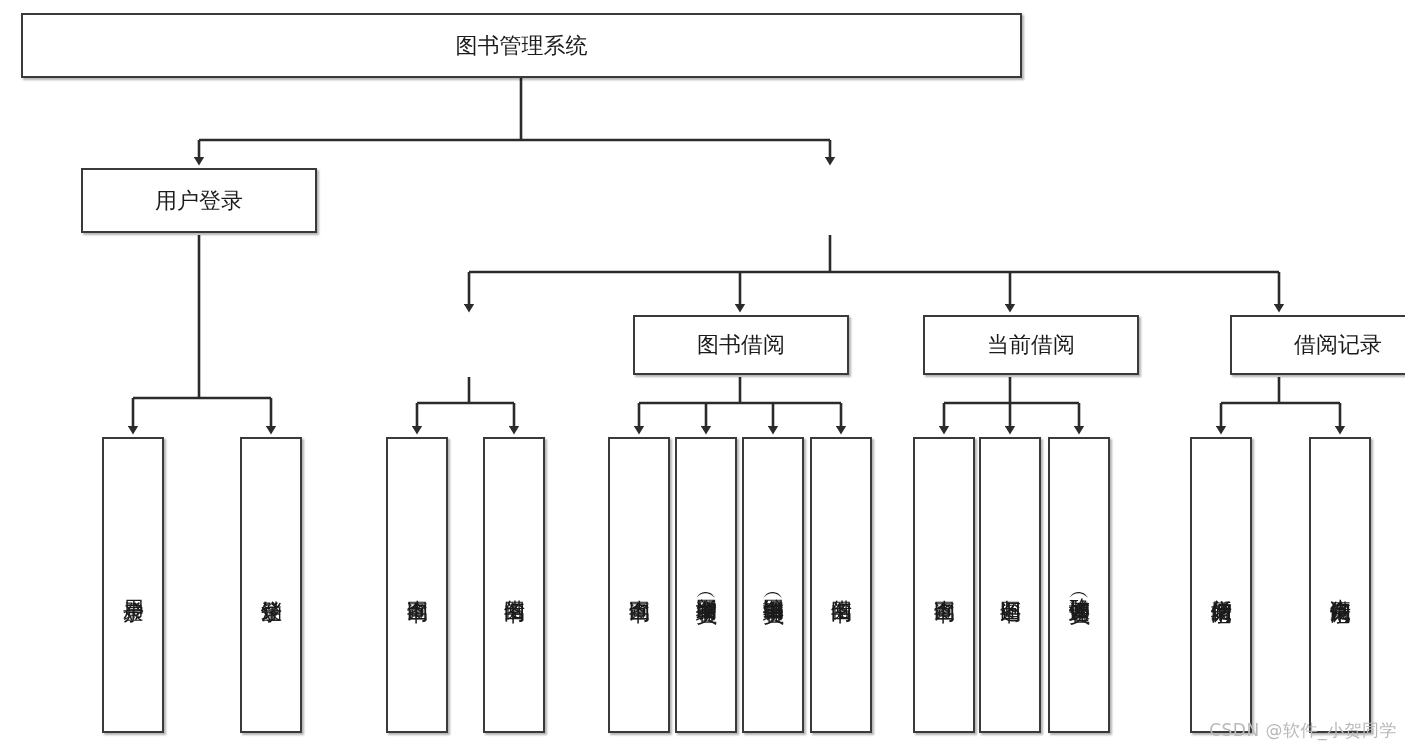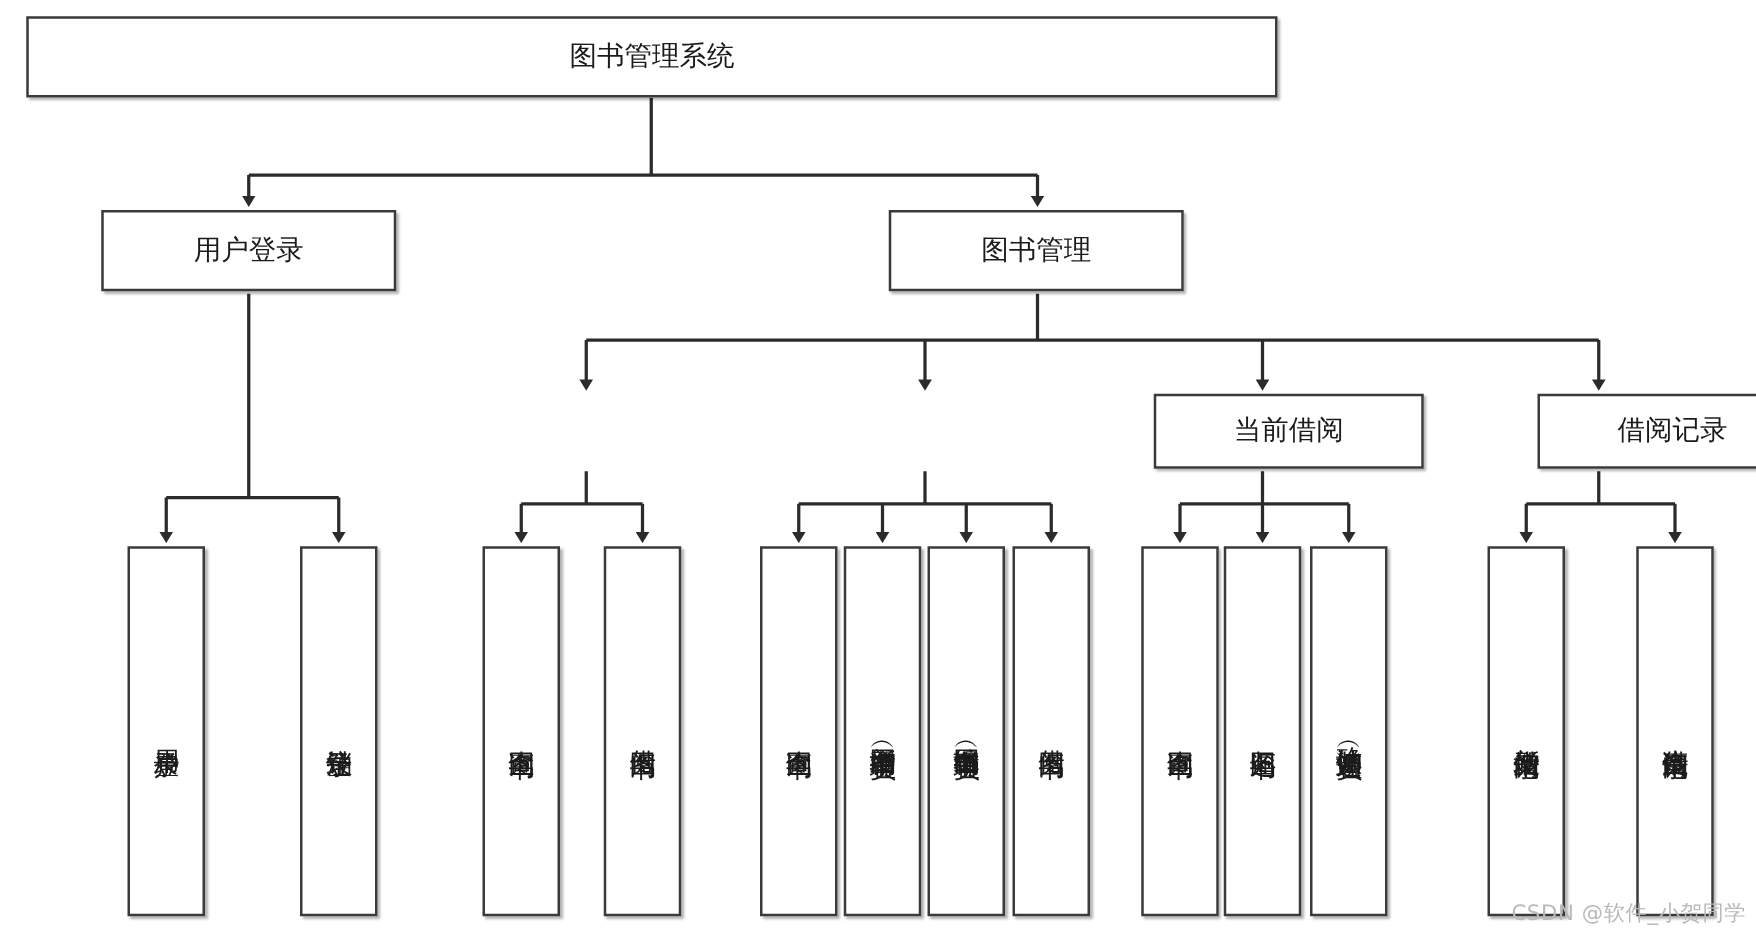--- a/index.html
+++ b/index.html
@@ -122,24 +122,24 @@
     </g>
   </svg>
 
   <div class="node h" style="left:21px; top:13px; width:1001px; height:65px;">
     <span class="lbl">图书管理系统</span>
   </div>
 
   <div class="node h" style="left:81px; top:168px; width:236px; height:65px;">
     <span class="lbl">用户登录</span>
   </div>
-  <div class="node h" style="left:711px; top:168px; width:236px; height:65px;">
-    <span class="lbl">图书管理</span>
+
+  <div class="node h" style="left:633px; top:315px; width:216px; height:60px;">
+    <span class="lbl">图书借阅</span>
   </div>
-
   <div class="node h" style="left:903px; top:315px; width:216px; height:60px;margin-left:20px;">
     <span class="lbl">当前借阅</span>
   </div>
   <div class="node h" style="left:1230px; top:315px; width:216px; height:60px;">
     <span class="lbl">借阅记录</span>
   </div>
 
   <div class="node v" style="left:102px; top:437px; width:62px; height:296px;">
     <span class="lbl">用户登录</span>
   </div>

